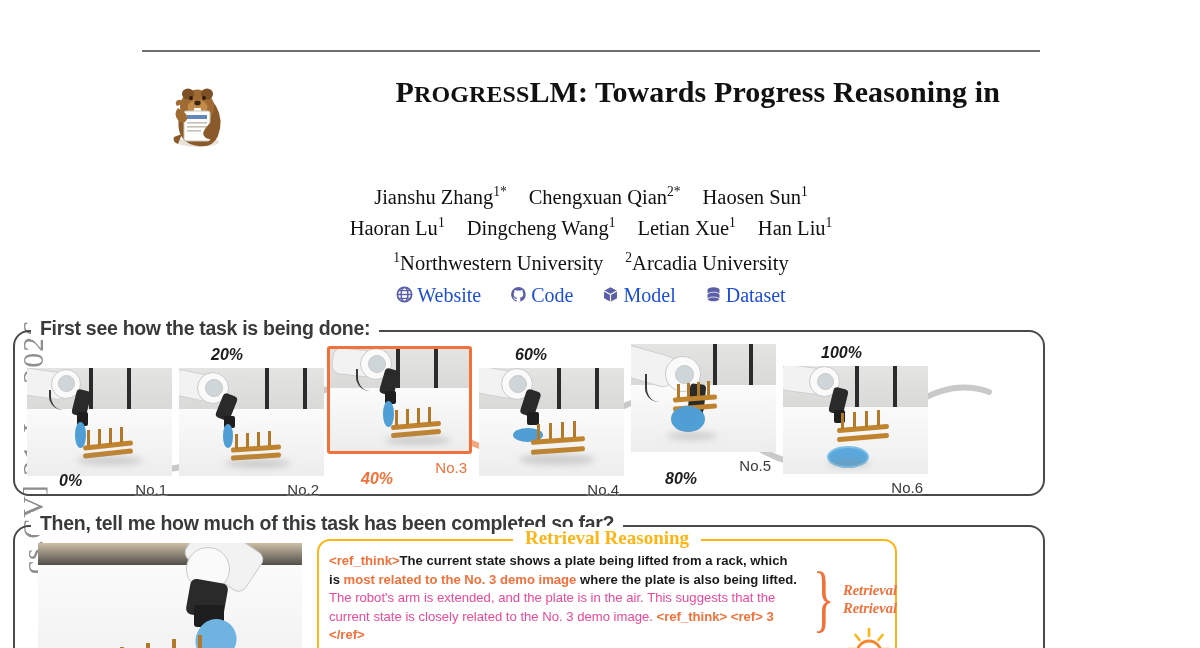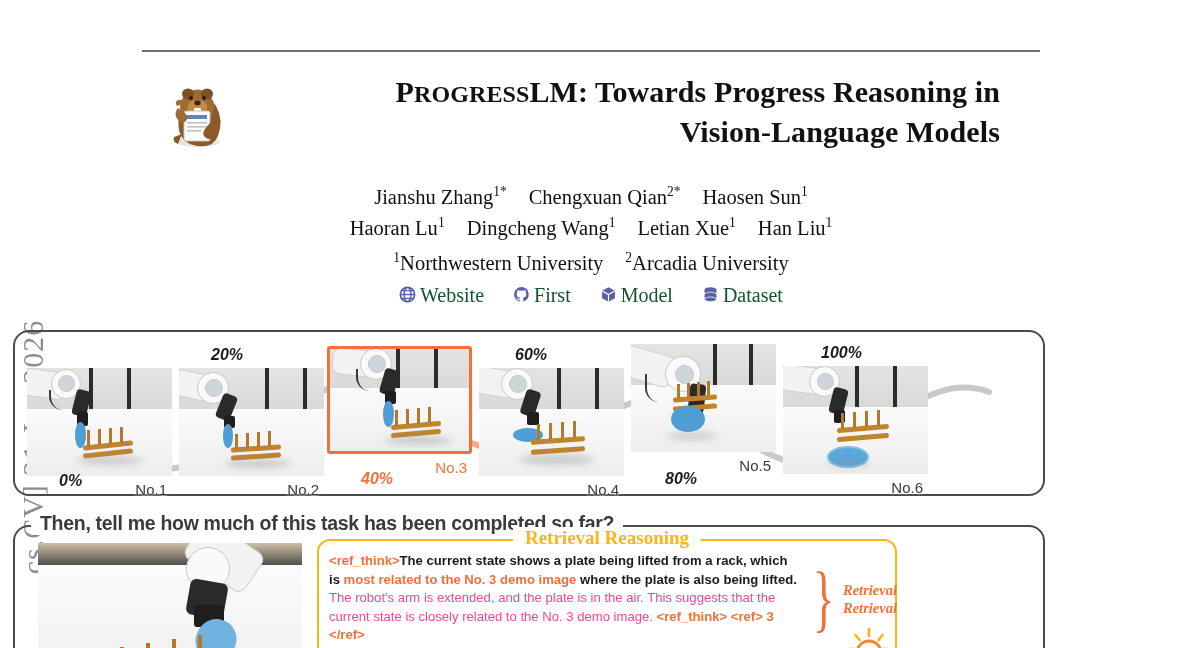--- a/index.html
+++ b/index.html
@@ -95,21 +95,21 @@
     position: absolute;
     left: 0; top: 282px; width: 898px;
     text-align: center;
     color: #5a5fa8;
     font-size: 20px;
   }
   #links .link {
     display: inline-block;
     margin: 0 12px;
     white-space: nowrap;
-    color: #14532d;
+    color: #1d4ed8;
     text-decoration: none;
     vertical-align: middle;
   }
   #links .link .glyph {
     display: inline-block;
     vertical-align: -3px;
     margin-right: 4px;
   }
   #links .link .lbl { vertical-align: middle; }
 
@@ -314,21 +314,20 @@
       <rect x="23" y="48" width="20" height="1.6" fill="#c4c0b6"></rect>
       <rect x="23" y="52" width="20" height="1.6" fill="#c4c0b6"></rect>
       <rect x="23" y="56" width="14" height="1.6" fill="#c4c0b6"></rect>
       <path d="M14 34 q-5 6 0 12 q4 5 8 1 q3 -4 -1 -8 z" fill="#a06a33"></path>
       <path d="M13 32 q-3 -4 1 -6 q4 -1 4 4 z" fill="#a06a33"></path>
       <path d="M50 44 q7 6 2 16 q-4 7 -10 4 q-5 -3 -1 -9 z" fill="#8a5a2b"></path>
     </svg>
 
     <div id="title-text">
       <span class="smallcaps">P</span><span class="sc-small">ROGRESS</span><span>LM: Towards Progress Reasoning in</span>
-      <div>Vision-Language Models</div>
     </div>
   </div>
 
   <div id="authors">
     <div>
       <span class="au"><span>Jianshu Zhang</span><sup>1*</sup></span><span class="gap"></span><span class="au"><span>Chengxuan Qian</span><sup>2*</sup></span><span class="gap"></span><span class="au"><span>Haosen Sun</span><sup>1</sup></span>
     </div>
     <div>
       <span class="au"><span>Haoran Lu</span><sup>1</sup></span><span class="gap"></span><span class="au"><span>Dingcheng Wang</span><sup>1</sup></span><span class="gap"></span><span class="au"><span>Letian Xue</span><sup>1</sup></span><span class="gap"></span><span class="au"><span>Han Liu</span><sup>1</sup></span>
     </div>
@@ -348,21 +347,21 @@
             <line x1="3" y1="5.4" x2="17" y2="5.4" stroke="#5a5fa8" stroke-width="1.5"></line>
             <line x1="3" y1="14.6" x2="17" y2="14.6" stroke="#5a5fa8" stroke-width="1.5"></line>
           </svg>
       </span><span class="lbl">Website</span>
     </a>
     <a class="link" href="#">
       <span class="glyph">
         <svg width="17" height="17" viewBox="0 0 20 20">
             <path d="M10 1.2A8.8 8.8 0 0 0 7.2 18.3c.44.08.6-.19.6-.42v-1.6c-2.45.53-2.97-1.18-2.97-1.18-.4-1.02-.98-1.3-.98-1.3-.8-.55.06-.54.06-.54.89.06 1.36.91 1.36.91.79 1.35 2.07.96 2.58.74.08-.58.31-.97.56-1.19-1.96-.22-4.02-.98-4.02-4.35 0-.96.34-1.75.9-2.36-.09-.22-.39-1.12.09-2.33 0 0 .74-.24 2.42.9a8.4 8.4 0 0 1 4.4 0c1.68-1.14 2.42-.9 2.42-.9.48 1.21.18 2.11.09 2.33.56.61.9 1.4.9 2.36 0 3.38-2.06 4.12-4.03 4.34.32.27.6.81.6 1.64v2.43c0 .23.16.51.61.42A8.8 8.8 0 0 0 10 1.2z" fill="#5a5fa8"></path>
           </svg>
-      </span><span class="lbl">First</span>
+      </span><span class="lbl">Code</span>
     </a>
     <a class="link" href="#">
       <span class="glyph">
         <svg width="17" height="17" viewBox="0 0 20 20">
             <path d="M10 1.4l7.6 4.3v8.6L10 18.6 2.4 14.3V5.7z" fill="#5a5fa8"></path>
             <path d="M2.6 5.8L10 10.1l7.4-4.3" fill="none" stroke="#fff" stroke-width="1.3"></path>
             <line x1="10" y1="10.1" x2="10" y2="18.4" stroke="#fff" stroke-width="1.3"></line>
           </svg>
       </span><span class="lbl">Model</span>
     </a>
@@ -374,20 +373,21 @@
             <ellipse cx="10" cy="10" rx="7" ry="2.7" fill="#5a5fa8" stroke="#fff" stroke-width="0.9"></ellipse>
             <path d="M3 10v3.4c0 1.5 3.13 2.7 7 2.7s7-1.2 7-2.7V10z" fill="#5a5fa8"></path>
             <ellipse cx="10" cy="15.7" rx="7" ry="2.7" fill="#5a5fa8" stroke="#fff" stroke-width="0.9"></ellipse>
           </svg>
       </span><span class="lbl">Dataset</span>
     </a>
   </div>
 </div>
 
 <div class="panel" id="panel-demo">
+  <div class="legend">First see how the task is being done:</div>
 
   <div id="demo-strip">
 
     <svg id="arc-layer">
       <path d="M78 118 Q150 150 228 96" fill="none" stroke="#c9c9c9" stroke-width="6" stroke-linecap="round"></path>
       <path d="M228 96 Q300 24 378 58" fill="none" stroke="#c9c9c9" stroke-width="6" stroke-linecap="round"></path>
       <path d="M378 58 Q452 120 530 118" fill="none" stroke="#f2a882" stroke-width="6" stroke-linecap="round"></path>
       <path d="M530 118 Q604 42 682 58" fill="none" stroke="#c9c9c9" stroke-width="6" stroke-linecap="round"></path>
       <path d="M682 58 Q756 148 834 118" fill="none" stroke="#c9c9c9" stroke-width="6" stroke-linecap="round"></path>
       <path d="M834 118 Q908 30 968 52" fill="none" stroke="#c9c9c9" stroke-width="6" stroke-linecap="round"></path>

